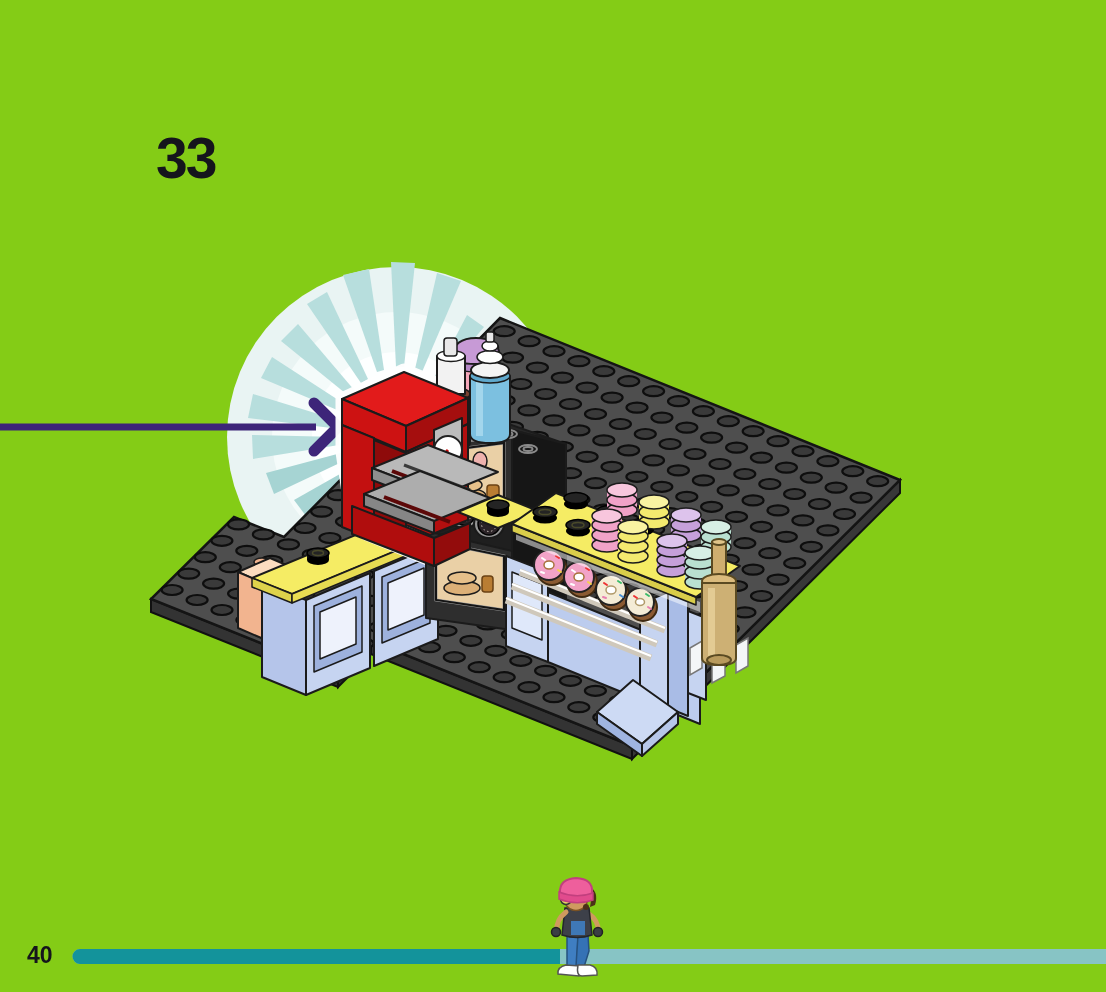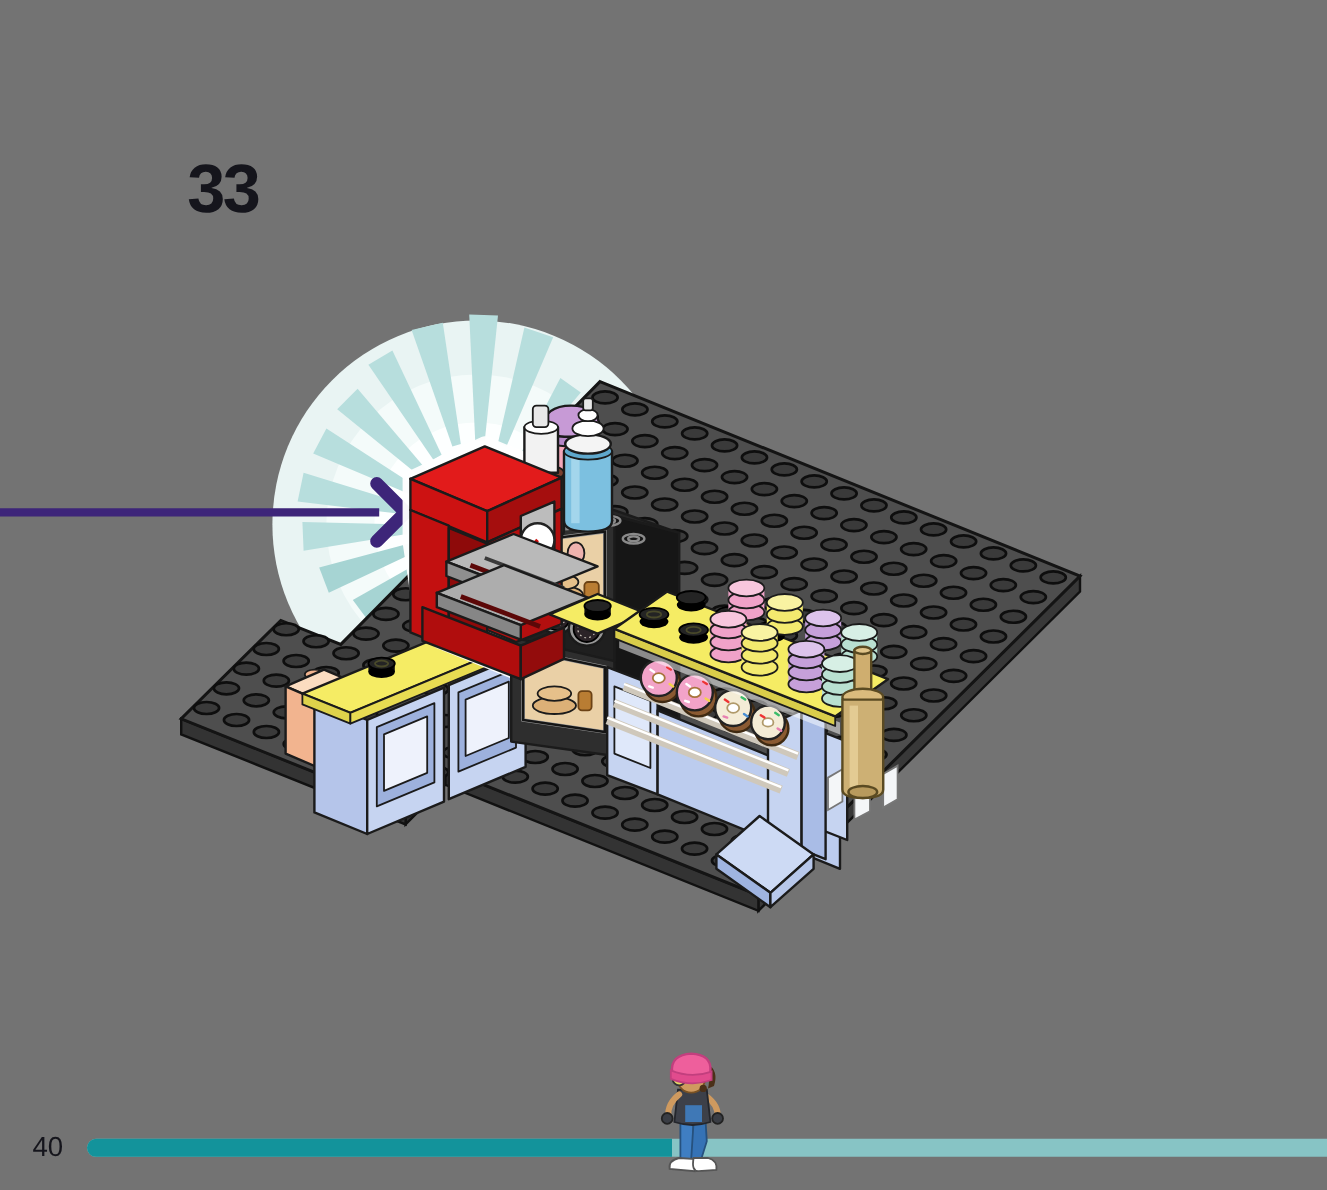--- a/index.html
+++ b/index.html
@@ -1,20 +1,20 @@
 <!DOCTYPE html>
 <html><head>
 <meta charset="utf-8">
 <style>
   html,body{margin:0;padding:0;}
-  .page{position:relative;width:1106px;height:992px;background:#737373;overflow:hidden;
+  .page{position:relative;width:1106px;height:992px;background:#84cc16;overflow:hidden;
         font-family:"Liberation Sans",sans-serif;}
   .step-number{position:absolute;left:156px;top:130px;font-size:57px;font-weight:700;
         letter-spacing:-2px;color:#15151c;line-height:1;}
-  .page-number{position:absolute;left:27px;top:944px;font-size:23px;font-weight:400;
+  .page-number{position:absolute;left:27px;top:944px;font-size:23px;font-weight:700;
         color:#15151c;line-height:1;}
   svg.scene{position:absolute;left:0;top:0;}
   .ol{stroke:#1b1b1b;stroke-width:2;stroke-linejoin:round;}
   .olt{stroke:#1b1b1b;stroke-width:1.5;stroke-linejoin:round;}
 </style>
 </head>
 <body>
 
 <div class="page">
 

